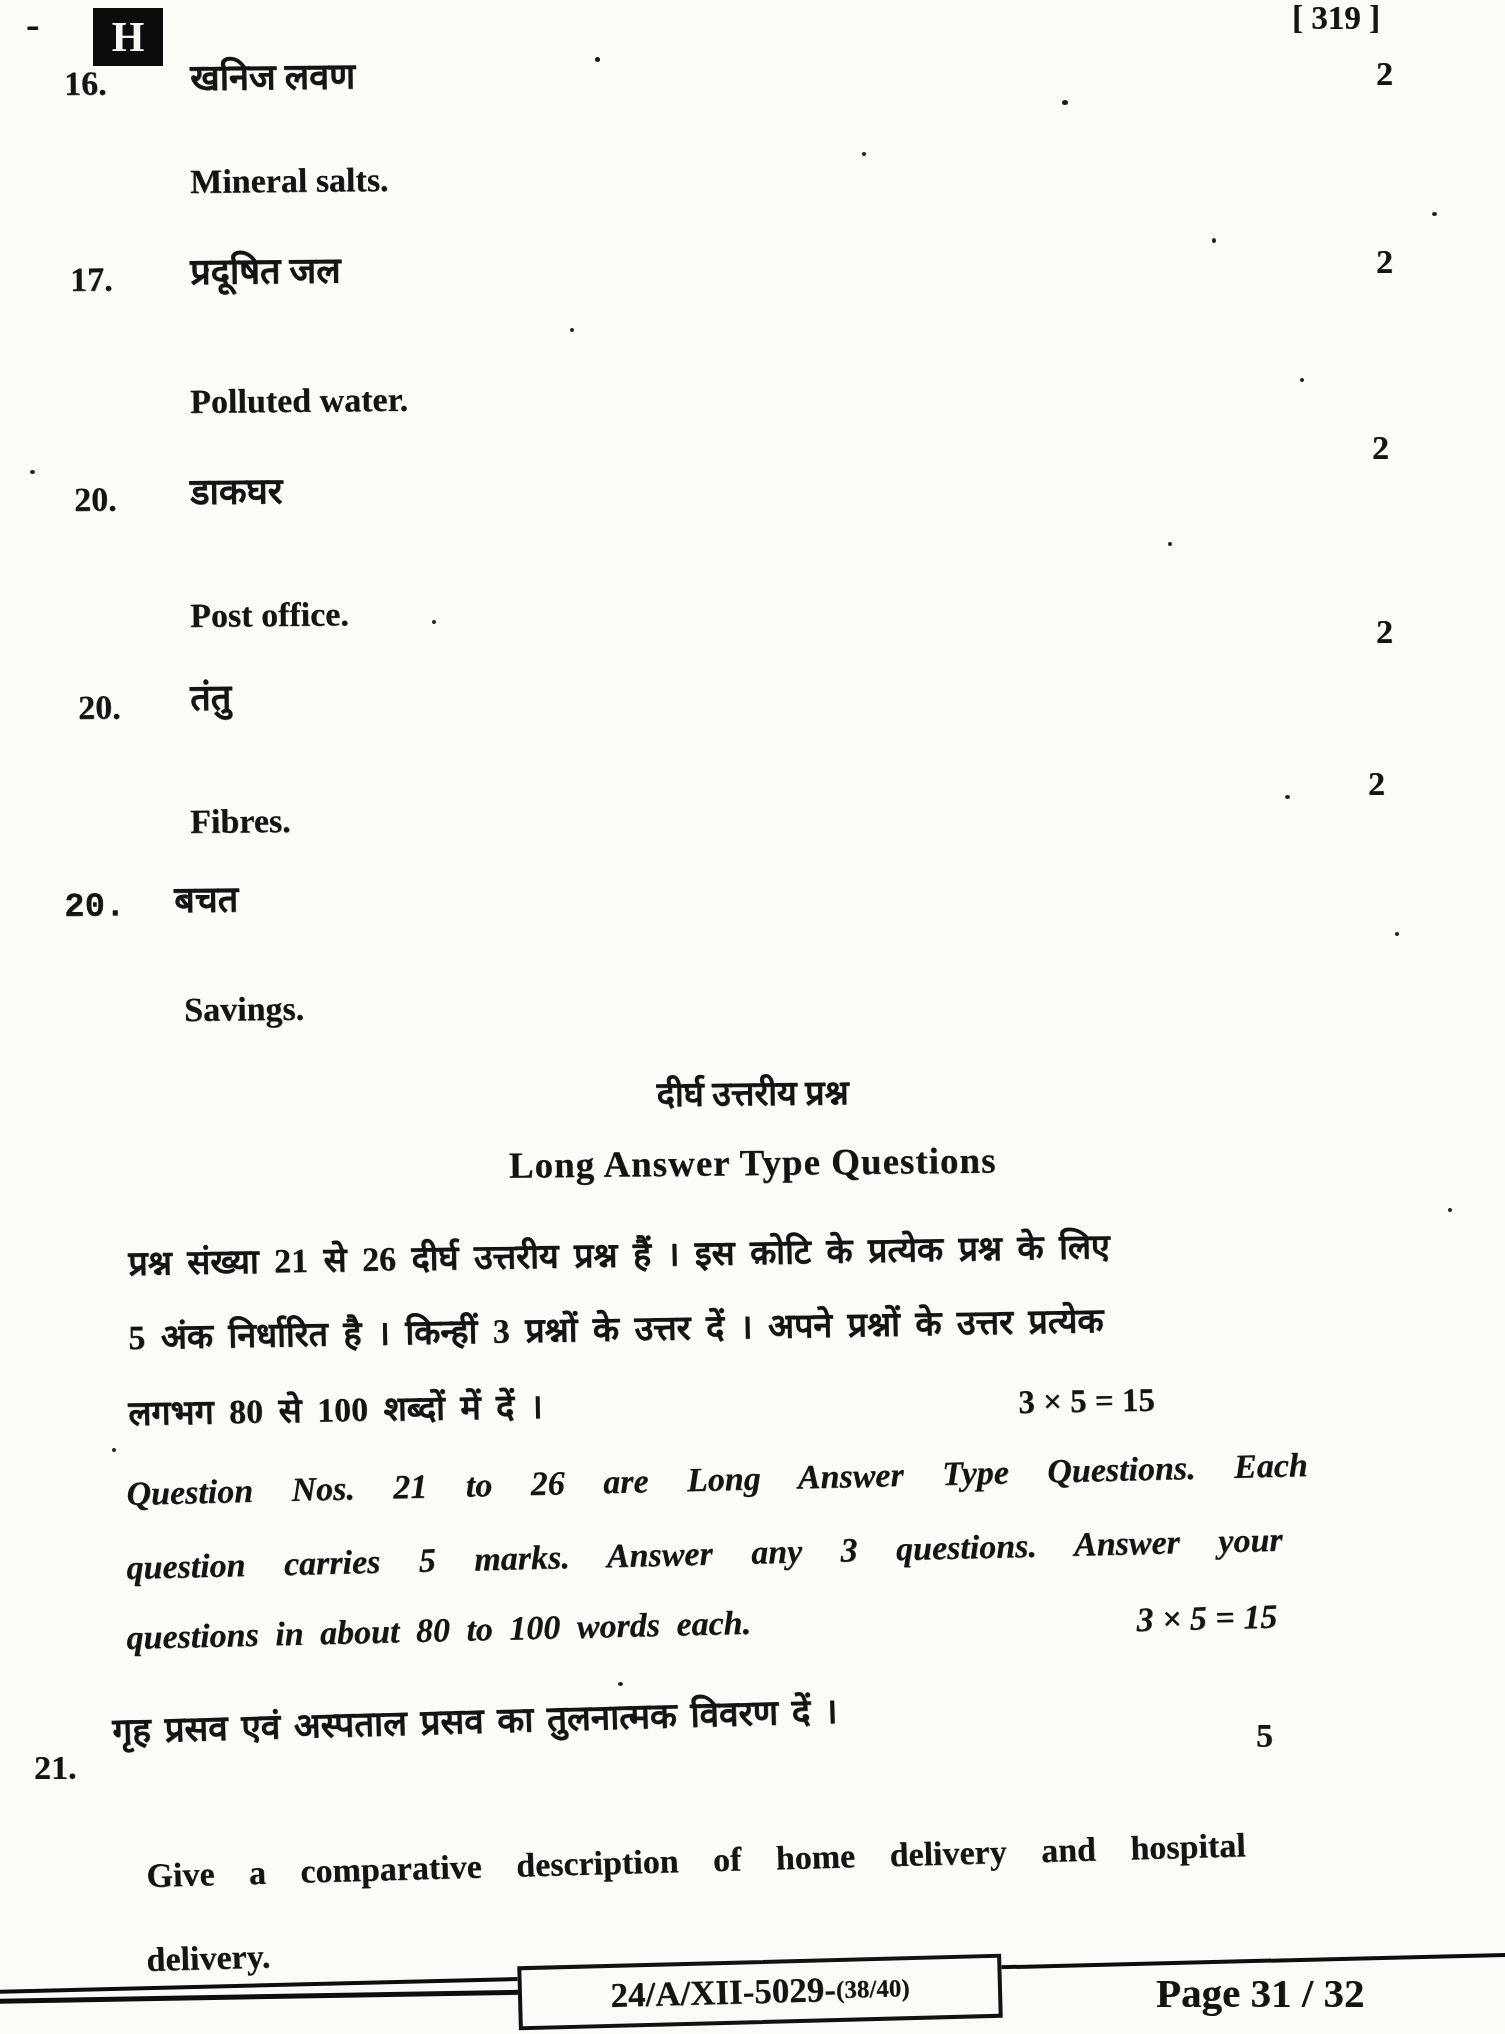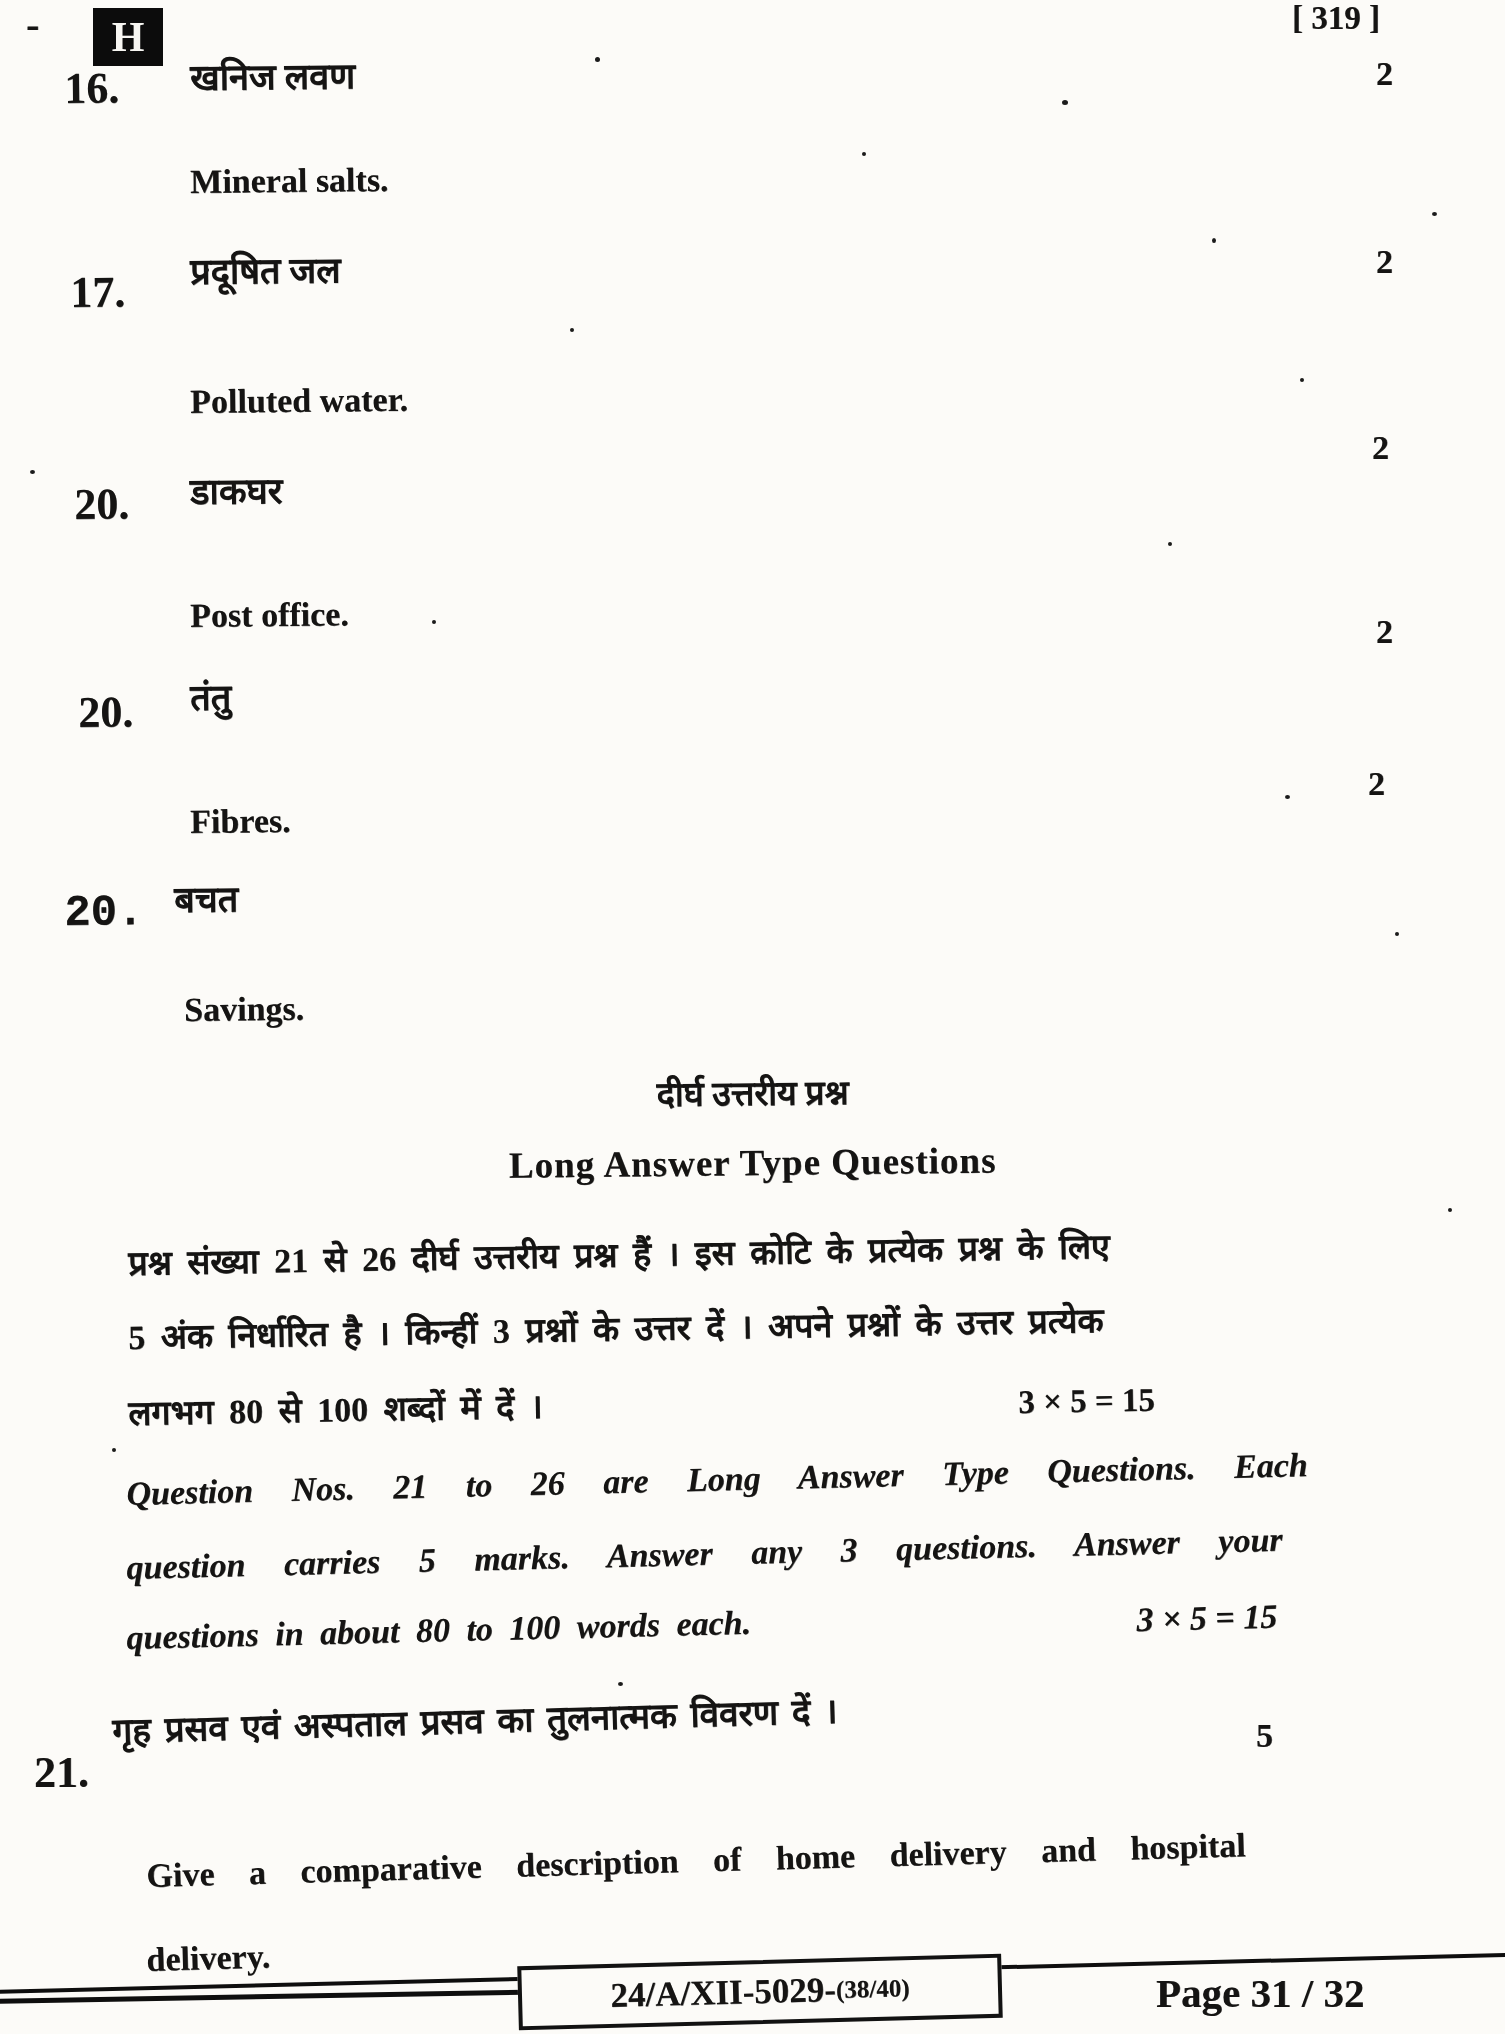--- a/index.html
+++ b/index.html
@@ -5,21 +5,21 @@
   html,body{margin:0;padding:0;background:#e8e6e1;}
   .page{
     position:relative;width:1505px;height:2034px;margin:0 auto;
     background:#fcfbf8;overflow:hidden;color:#151413;
   }
   .abs{position:absolute;line-height:1.15;white-space:nowrap;}
   .en{font-family:"Liberation Serif","DejaVu Serif",serif;font-weight:700;}
   .hi{font-family:"Liberation Serif","DejaVu Sans",sans-serif;font-weight:700;}
   .it{font-style:italic;}
   .ink{text-shadow:0.4px 0.4px 0 rgba(20,20,20,.55);}
-  .qnum{font-size:44px;font-weight:600;}
+  .qnum{font-size:34px;font-weight:600;}
   .qhindi{font-size:36px;}
   .qeng{font-size:34px;}
   .qmark{font-size:34px;font-weight:700;}
   .badge{
     background:#0c0c0c;color:#f7f6f2;width:70px;height:58px;
     display:flex;align-items:center;justify-content:center;
     font-size:42px;font-weight:700;
   }
   .center-line{left:0;width:1505px;text-align:center;}
   .r06{transform:rotate(-0.6deg);transform-origin:left top;}
@@ -43,21 +43,21 @@
 
   <div class="abs en ink" style="left:26px;top:2px;font-size:40px;">-</div>
   <div class="abs badge" style="left:93px;top:8px;">H</div>
   <div class="abs en ink" style="left:1292px;top:0px;font-size:33px;">[ 319 ]</div>
 
   <div class="abs en qnum ink r06" style="left:64px;top:64px;">16.</div>
   <div class="abs hi qhindi ink r06" style="left:190px;top:58px;">खनिज लवण</div>
   <div class="abs en qmark ink" style="left:1376px;top:54px;">2</div>
   <div class="abs en qeng ink r06" style="left:190px;top:162px;">Mineral salts.</div>
 
-  <div class="abs en qnum ink r06" style="left:70px;top:268px;text-align:right;">17.</div>
+  <div class="abs en qnum ink r06" style="left:70px;top:260px;text-align:right;">17.</div>
   <div class="abs hi qhindi ink r06" style="left:190px;top:252px;">प्रदूषित जल</div>
   <div class="abs en qmark ink" style="left:1376px;top:242px;">2</div>
   <div class="abs en qeng ink r06" style="left:190px;top:382px;">Polluted water.</div>
 
   <div class="abs en qnum ink r06" style="left:74px;top:480px;">20.</div>
   <div class="abs hi qhindi ink r06" style="left:190px;top:472px;">डाकघर</div>
   <div class="abs en qmark ink" style="left:1372px;top:428px;">2</div>
   <div class="abs en qeng ink r06" style="left:190px;top:596px;">Post office.</div>
 
   <div class="abs en qnum ink r06" style="left:78px;top:688px;">20.</div>

